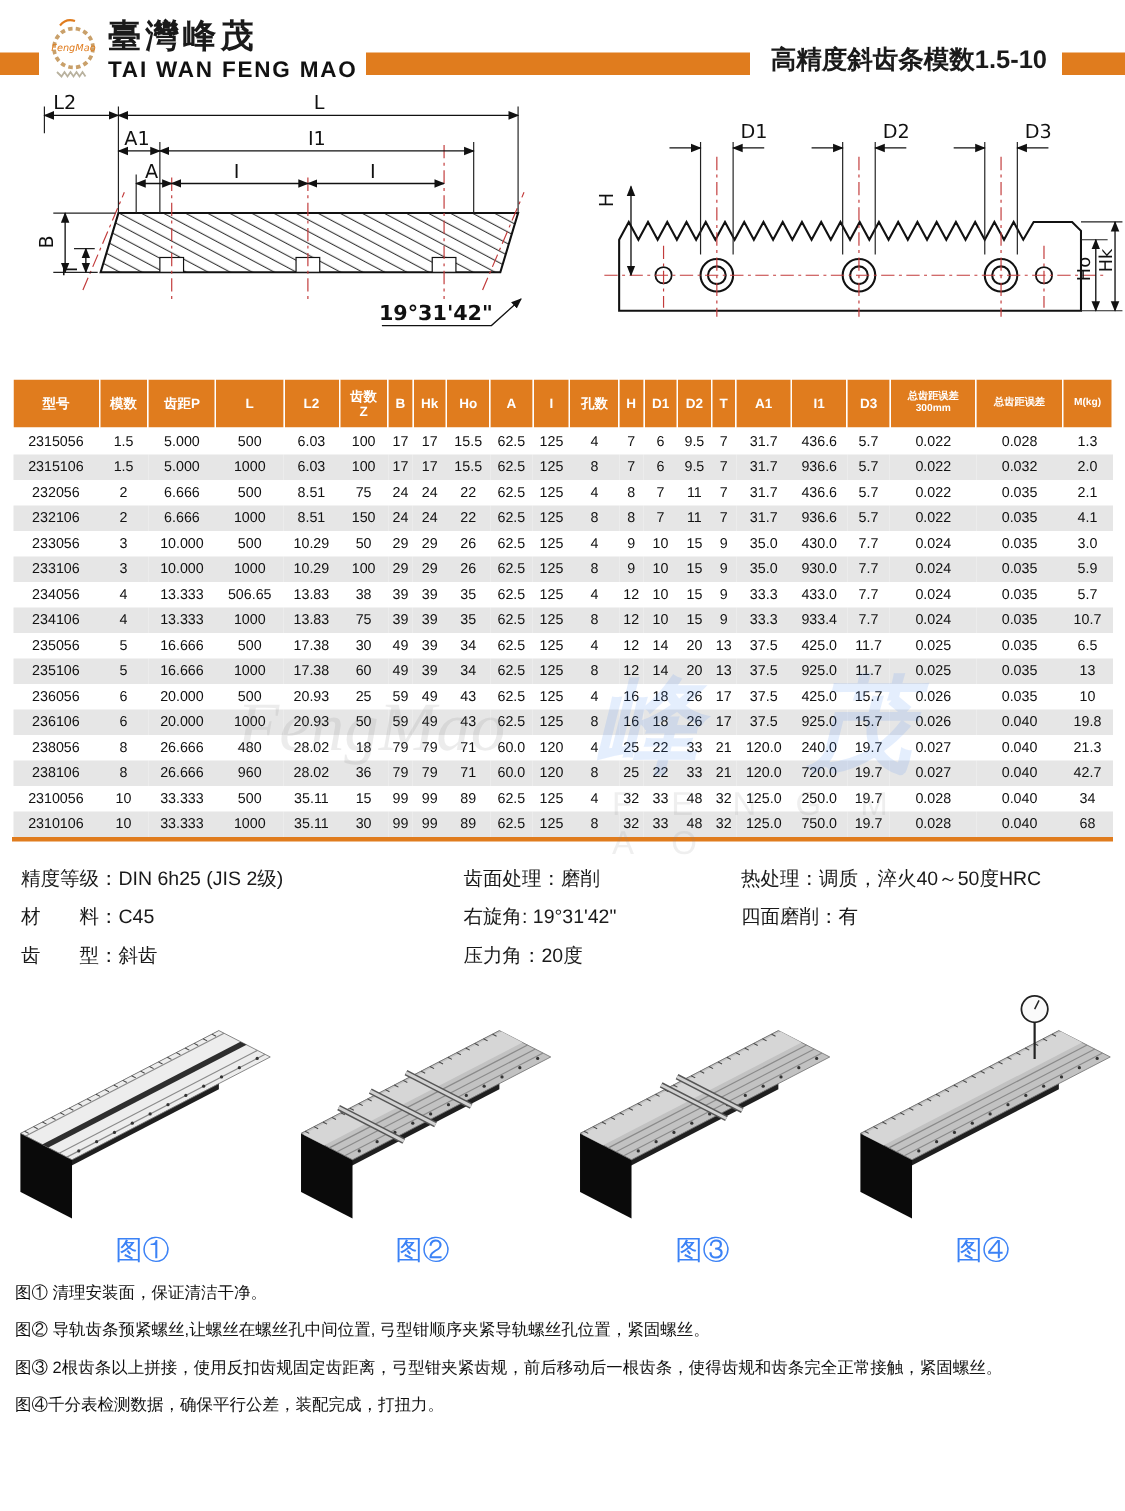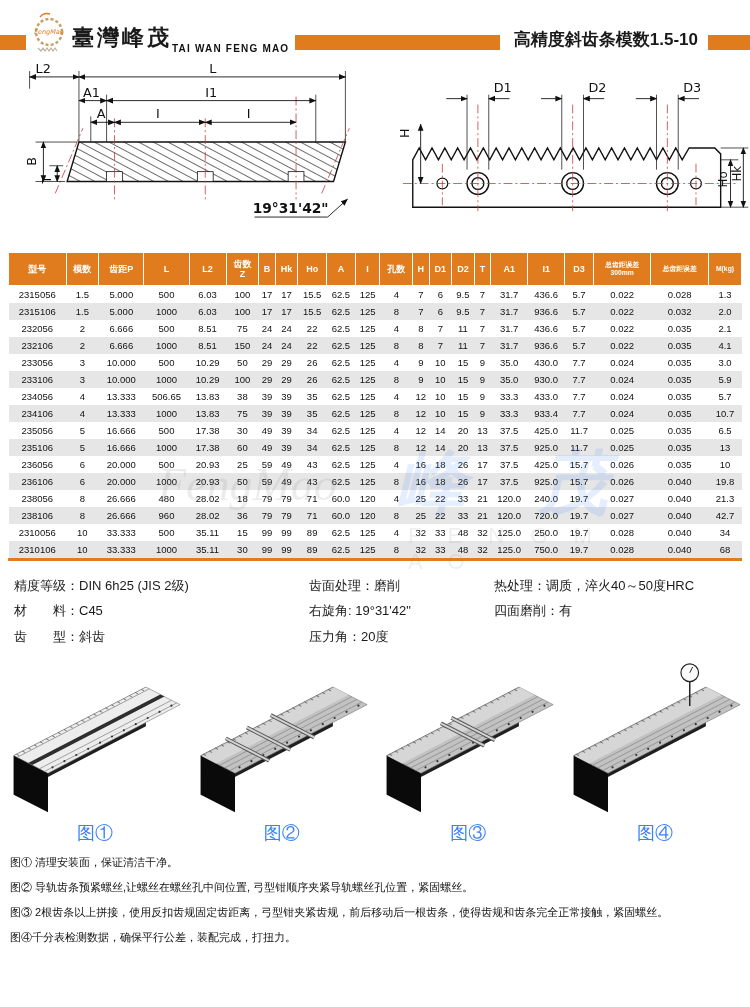--- a/index.html
+++ b/index.html
@@ -7,23 +7,23 @@
        font-family:"Liberation Sans",sans-serif;}
   svg text{font-family:"DejaVu Sans",sans-serif;}
 
   
   .header{display:flex;align-items:flex-end;height:52px;padding-top:4px;}
   .bar{background:#E07C1E;height:15px;margin-bottom:6px;}
   .bar-left{width:26px;}
   .bar-mid{flex:1;margin:0 10px 6px 6px;}
   .bar-right{width:42px;}
   .logo-icon{width:36px;height:44px;margin:0 4px 0 6px;}
-  .brand{display:flex;flex-direction:row;line-height:1;margin-bottom:2px;}
+  .brand{display:flex;flex-direction:column;line-height:1;margin-bottom:2px;}
   .brand-cn{font-family:"Liberation Serif",serif;font-size:22px;font-weight:bold;letter-spacing:3px;color:#1a1a1a;}
-  .brand-en{font-size:10px;font-weight:bold;letter-spacing:1.2px;margin-top:17px;color:#111;}
+  .brand-en{font-size:15px;font-weight:bold;letter-spacing:1.2px;margin-top:4px;color:#111;}
   .page-title{font-size:17px;font-weight:bold;color:#1a1a1a;margin:0 10px 5px 4px;white-space:nowrap;text-align:right;}
 
   
   .drawings{display:flex;margin-top:4px;height:172px;}
   .drawings svg{display:block;}
 
   
   .table-wrap{margin:20px 8px 0;border-bottom:3px solid #E07C1E;position:relative;}
   table{width:100%;border-collapse:collapse;table-layout:auto;}
   thead th{background:#E07C1E;color:#fff;font-size:9px;font-weight:bold;border:1px solid #fff;

